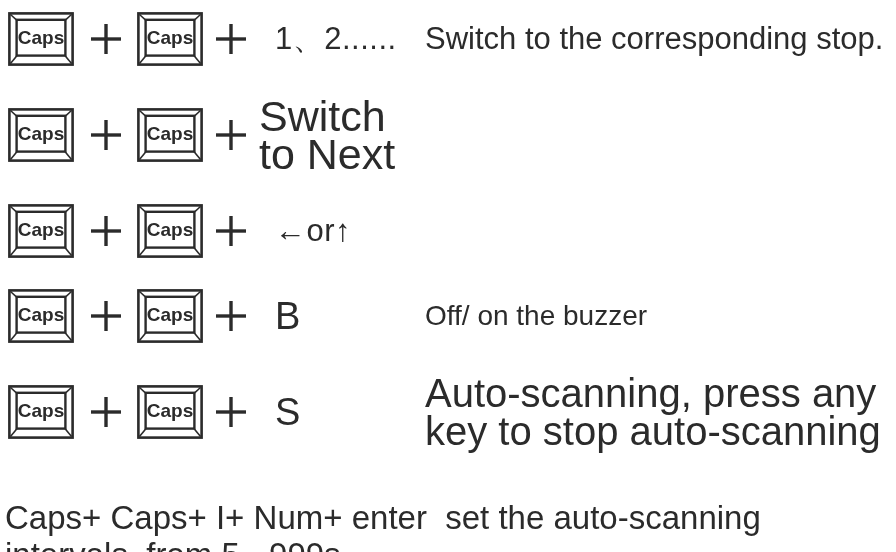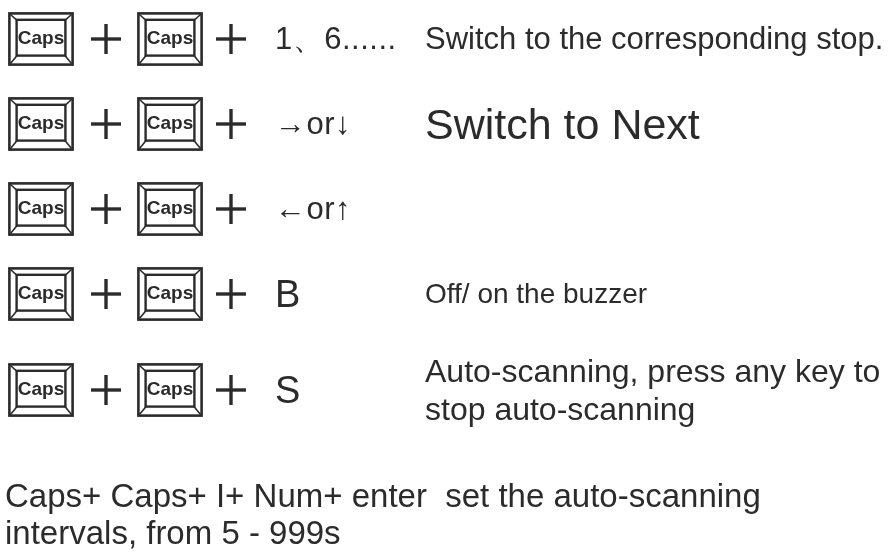--- a/index.html
+++ b/index.html
@@ -38,21 +38,21 @@
   }
   .row.r4 .keys, .row.r5 .keys { font-size: 38px; }
   .desc {
     line-height: 38px;
     padding-right: 6px;
   }
   .row.r1 .desc { font-size: 31px; }
   .row.r2 .desc { font-size: 43px; }
   .row.r3 .desc { font-size: 35px; }
   .row.r4 .desc { font-size: 28px; }
-  .row.r5 .desc { font-size: 32px; max-width: 462px; }
+  .row.r5 .desc { font-size: 40px; max-width: 462px; }
   .caps-text {
     font-family: "Liberation Sans", "DejaVu Sans", sans-serif;
     font-weight: bold;
     font-size: 19px;
   }
   .note {
     margin-top: 49px;
     padding-left: 5px;
     font-size: 33px;
     line-height: 37px;
@@ -98,21 +98,21 @@
       <svg width="66" height="54" viewBox="0 0 66 54">
           <use href="#keycap-frame"></use>
           <text class="caps-text" x="33" y="32" text-anchor="middle" fill="#2b2b2b">Caps</text>
         </svg>
     </span>
     <span class="plus-wrap">
         <svg width="34" height="34" viewBox="0 0 34 34">
           <use href="#plus-sign"></use>
         </svg>
       </span>
-    <span class="keys">1、6......</span>
+    <span class="keys">1、2......</span>
     <span class="desc">Switch to the corresponding stop.</span>
   </div>
 
   <div class="row r2">
     <span class="keycap">
       <svg width="66" height="54" viewBox="0 0 66 54">
           <use href="#keycap-frame"></use>
           <text class="caps-text" x="33" y="32" text-anchor="middle" fill="#2b2b2b">Caps</text>
         </svg>
     </span>
@@ -125,21 +125,20 @@
       <svg width="66" height="54" viewBox="0 0 66 54">
           <use href="#keycap-frame"></use>
           <text class="caps-text" x="33" y="32" text-anchor="middle" fill="#2b2b2b">Caps</text>
         </svg>
     </span>
     <span class="plus-wrap">
         <svg width="34" height="34" viewBox="0 0 34 34">
           <use href="#plus-sign"></use>
         </svg>
       </span>
-    <span class="keys">→or↓</span>
     <span class="desc">Switch to Next</span>
   </div>
 
   <div class="row r3">
     <span class="keycap">
       <svg width="66" height="54" viewBox="0 0 66 54">
           <use href="#keycap-frame"></use>
           <text class="caps-text" x="33" y="32" text-anchor="middle" fill="#2b2b2b">Caps</text>
         </svg>
     </span>

